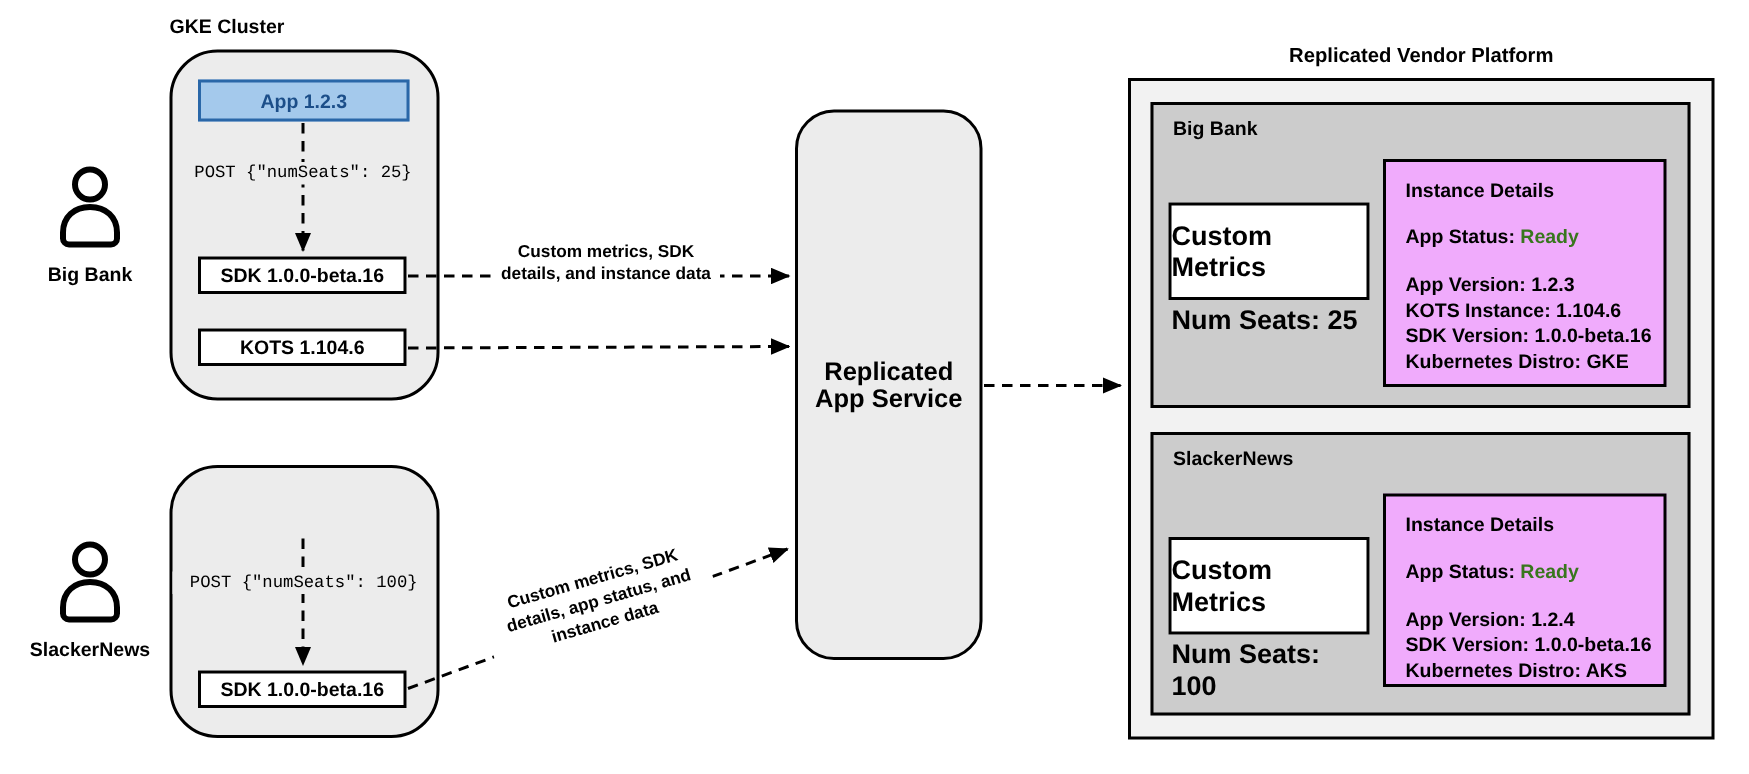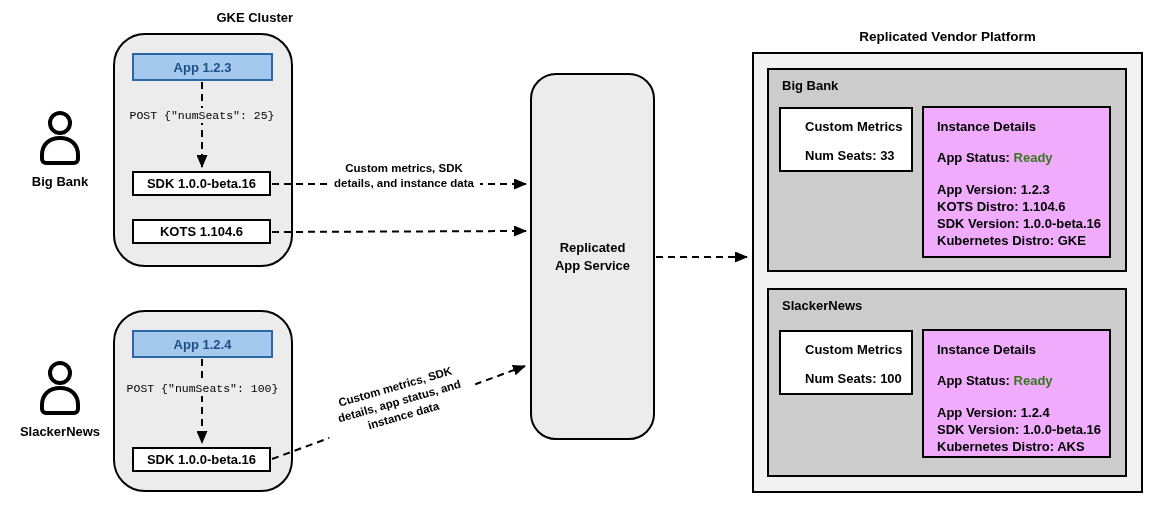--- a/index.html
+++ b/index.html
@@ -6,21 +6,21 @@
   .canvas{
     position:relative;width:1166px;height:516px;background:#fff;
     font-family:"Liberation Sans", sans-serif;color:#000;overflow:hidden;
   }
   .abs{position:absolute;}
   svg.arrows{position:absolute;left:0;top:0;width:1166px;height:516px;z-index:5;pointer-events:none;}
 
   .cluster{
     background:#ececec;border:2px solid #000;border-radius:32px;box-sizing:border-box;
   }
-  .cluster-title{font-size:13px;font-weight:700;text-align:right;}
+  .cluster-title{font-size:13px;font-weight:700;text-align:left;}
 
   .app-box{
     background:#a4c9ec;border:2px solid #2a67a8;box-sizing:border-box;
     color:#1c4e89;font-size:13px;font-weight:700;text-align:center;
     display:flex;align-items:center;justify-content:center;
   }
   .white-box{
     background:#fff;border:2px solid #000;box-sizing:border-box;
     font-size:13px;font-weight:700;text-align:center;
     display:flex;align-items:center;justify-content:center;
@@ -34,30 +34,30 @@
 
   .arrow-label{
     font-size:11.5px;font-weight:700;text-align:center;background:#ffffff;
     z-index:6;line-height:15px;
   }
   .rotated{transform:rotate(-16deg);}
 
   .service-box{
     background:#ececec;border:2px solid #000;border-radius:26px;box-sizing:border-box;
     display:flex;align-items:center;justify-content:center;text-align:center;
-    font-size:13px;font-weight:700;line-height:18px;
+    font-size:17px;font-weight:700;line-height:18px;
   }
 
   .platform-title{font-size:13.5px;font-weight:700;text-align:center;margin-top:12px;}
   .platform-outer{background:#f2f2f2;border:2px solid #000;box-sizing:border-box;}
   .tenant-box{background:#cccccc;border:2px solid #000;box-sizing:border-box;}
   .tenant-name{font-size:13px;font-weight:700;}
   .metrics-box{
     background:#fff;border:2px solid #000;box-sizing:border-box;
-    padding:10px 0 0 24px;font-size:13px;font-weight:700;
+    padding:10px 0 0 0;font-size:18px;font-weight:700;margin-top:28px;
   }
   .metrics-title{margin-bottom:14px;}
   .details-box{
     background:#f0abfc;border:2px solid #000;box-sizing:border-box;
     padding:10px 0 0 13px;font-size:13px;font-weight:700;line-height:17px;
   }
   .details-title{margin-bottom:14px;}
   .status-line{margin-bottom:15px;}
   .status-ready{color:#38761d;}
 </style>
@@ -105,21 +105,20 @@
   </div>
 
   <div class="abs cluster-title" style="left:113px;top:10px;width:180px;">GKE Cluster</div>
   <div class="abs cluster" style="left:113px;top:33px;width:180px;height:234px;"></div>
   <div class="abs app-box" style="left:132px;top:53px;width:141px;height:28px;text-align:center;">App 1.2.3</div>
   <div class="abs post-text" style="left:118px;top:108px;width:168px;">POST {"numSeats": 25}</div>
   <div class="abs white-box" style="left:132px;top:171px;width:139px;height:25px;">SDK 1.0.0-beta.16</div>
   <div class="abs white-box" style="left:132px;top:219px;width:139px;height:25px;">KOTS 1.104.6</div>
 
   <div class="abs cluster" style="left:113px;top:310px;width:180px;height:182px;"></div>
-  <div class="abs app-box" style="left:132px;top:330px;width:141px;height:28px;">App 1.2.4</div>
   <div class="abs post-text" style="left:115px;top:381px;width:175px;">POST {"numSeats": 100}</div>
   <div class="abs white-box" style="left:132px;top:447px;width:139px;height:25px;">SDK 1.0.0-beta.16</div>
 
   <div class="abs arrow-label" style="left:328px;top:161px;width:152px;">Custom metrics, SDK details, and instance data</div>
   <div class="abs arrow-label rotated" style="left:322px;top:379px;width:155px;">Custom metrics, SDK details, app status, and instance data</div>
 
   <div class="abs service-box" style="left:530px;top:73px;width:125px;height:367px;">
     <div>
       <div>Replicated</div>
       <div>App Service</div>
@@ -127,27 +126,27 @@
   </div>
 
   <div class="abs platform-title" style="left:752px;top:17px;width:391px;">Replicated Vendor Platform</div>
   <div class="abs platform-outer" style="left:752px;top:52px;width:391px;height:441px;"></div>
 
   <div class="abs tenant-box" style="left:767px;top:68px;width:360px;height:204px;">
     <div class="tenant-name" style="margin:8px 0 0 13px;">Big Bank</div>
   </div>
   <div class="abs metrics-box" style="left:779px;top:107px;width:134px;height:65px;">
     <div class="metrics-title">Custom Metrics</div>
-    <div>Num Seats: 33</div>
+    <div>Num Seats: 25</div>
   </div>
   <div class="abs details-box" style="left:922px;top:106px;width:189px;height:152px;">
     <div class="details-title">Instance Details</div>
     <div class="status-line"><span>App Status: </span><span class="status-ready">Ready</span></div>
     <div>App Version: 1.2.3</div>
-    <div>KOTS Distro: 1.104.6</div>
+    <div>KOTS Instance: 1.104.6</div>
     <div>SDK Version: 1.0.0-beta.16</div>
     <div>Kubernetes Distro: GKE</div>
   </div>
 
   <div class="abs tenant-box" style="left:767px;top:288px;width:360px;height:189px;">
     <div class="tenant-name" style="margin:8px 0 0 13px;">SlackerNews</div>
   </div>
   <div class="abs metrics-box" style="left:779px;top:330px;width:134px;height:65px;">
     <div class="metrics-title">Custom Metrics</div>
     <div>Num Seats: 100</div>

